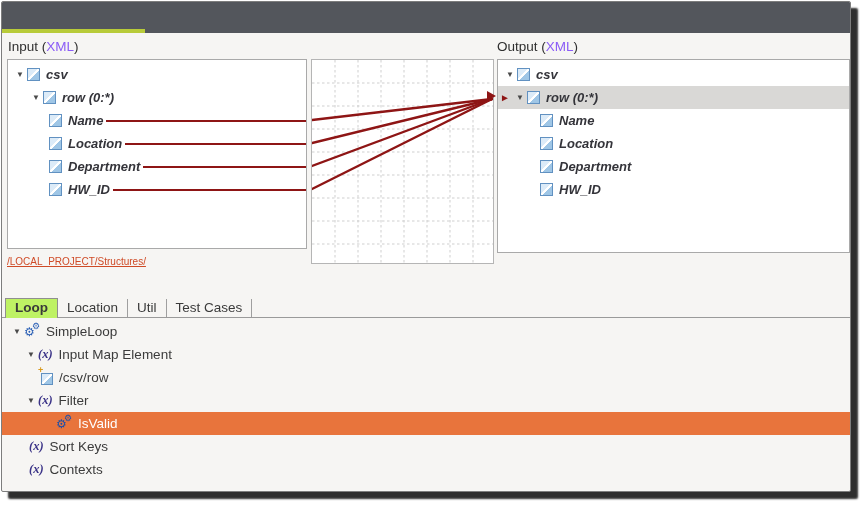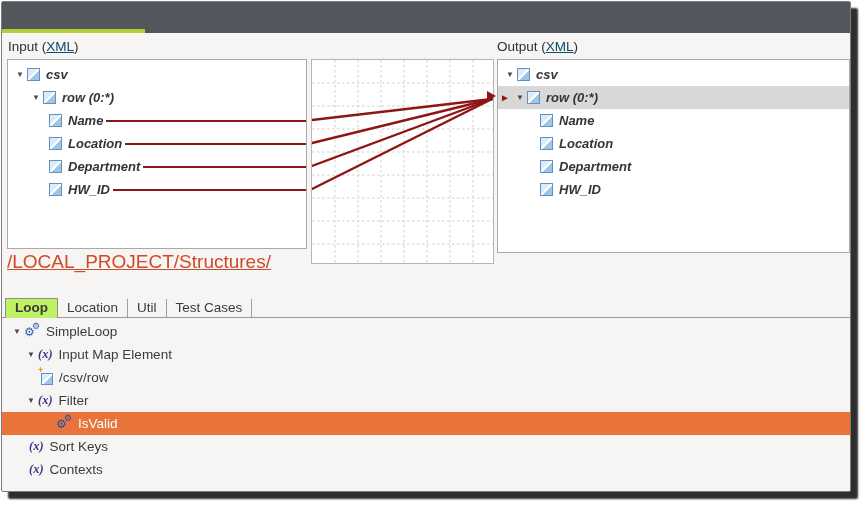--- a/index.html
+++ b/index.html
@@ -8,40 +8,40 @@
     border:1px solid #7d7d7d;border-radius:2px;box-shadow:7px 7px 2px rgba(0,0,0,0.82);overflow:hidden;}
   
   .tabbar{position:absolute;left:0;top:0;width:100%;height:31px;background:#53565c;}
   .etab{position:absolute;left:0;top:0;height:27px;width:143px;display:flex;align-items:center;
     padding-left:10px;box-sizing:border-box;color:#ececea;font-size:13px;}
   .etab .title{margin-left:7px;}
   .etab .close{margin-left:12px;color:#b9babd;font-size:10px;cursor:pointer;}
   .etab-underline{position:absolute;left:0;top:27px;width:143px;height:4px;background:#b8cb39;}
   
   .io-label{position:absolute;font-size:13.5px;color:#2f2f2f;}
-  .io-label .xml-link{color:#0c4a6e;text-decoration:underline;cursor:pointer;}
+  .io-label .xml-link{color:#8b5cf6;cursor:pointer;}
   
   .panel{position:absolute;background:#ffffff;border:1px solid #a9a9a9;box-sizing:border-box;overflow:hidden;}
   .trow{display:flex;align-items:center;height:23px;font-style:italic;font-weight:bold;
     font-size:13px;color:#34343a;white-space:nowrap;}
   .expander{width:14px;text-align:center;font-style:normal;font-weight:normal;
     font-size:8px;color:#4a4a4a;flex:none;cursor:pointer;}
   .el-icon{width:11px;height:11px;flex:none;margin-right:6px;border:1px solid #6191c1;
     background:linear-gradient(135deg,#dcebf8 44%,#ffffff 44% 58%,#9fc6e6 58%);}
   .map-line{flex:1;height:2px;background:#8e1515;margin-left:3px;}
   .sel-row{background:#d9d8d6;}
   .sel-arrow{width:13px;flex:none;font-style:normal;font-weight:normal;font-size:10px;
     color:#8e1515;line-height:1;}
   
   .grid-panel{position:absolute;left:309px;top:57px;width:183px;height:205px;
     border:1px solid #b5b5b5;background:#ffffff;box-sizing:border-box;}
   .conv-arrow{position:absolute;left:485px;top:89px;width:0;height:0;
     border-top:5px solid transparent;border-bottom:5px solid transparent;border-left:9px solid #8e1515;}
   
-  .path-link{position:absolute;font-size:19px;line-height:18px;color:#cf4b27;
+  .path-link{position:absolute;font-size:10px;line-height:18px;color:#cf4b27;
     text-decoration:underline;cursor:pointer;}
   
   .lower-tabs{position:absolute;left:0;top:295px;width:100%;height:21px;display:flex;
     align-items:flex-end;border-bottom:1px solid #9a9a9a;box-sizing:border-box;padding-left:3px;}
   .ltab{font-size:13.5px;color:#3a3a3a;padding:1px 9px 2px 9px;cursor:pointer;}
   .ltab.active{font-weight:bold;background:#bef264;border:1px solid #8f8f8f;border-bottom:none;
     margin-bottom:-1px;padding-bottom:3px;margin-top:44px;}
   .ltab.sep{border-right:1px solid #9f9f9f;}
   
   .loop-tree{position:absolute;left:0;top:318px;width:100%;bottom:0;}

